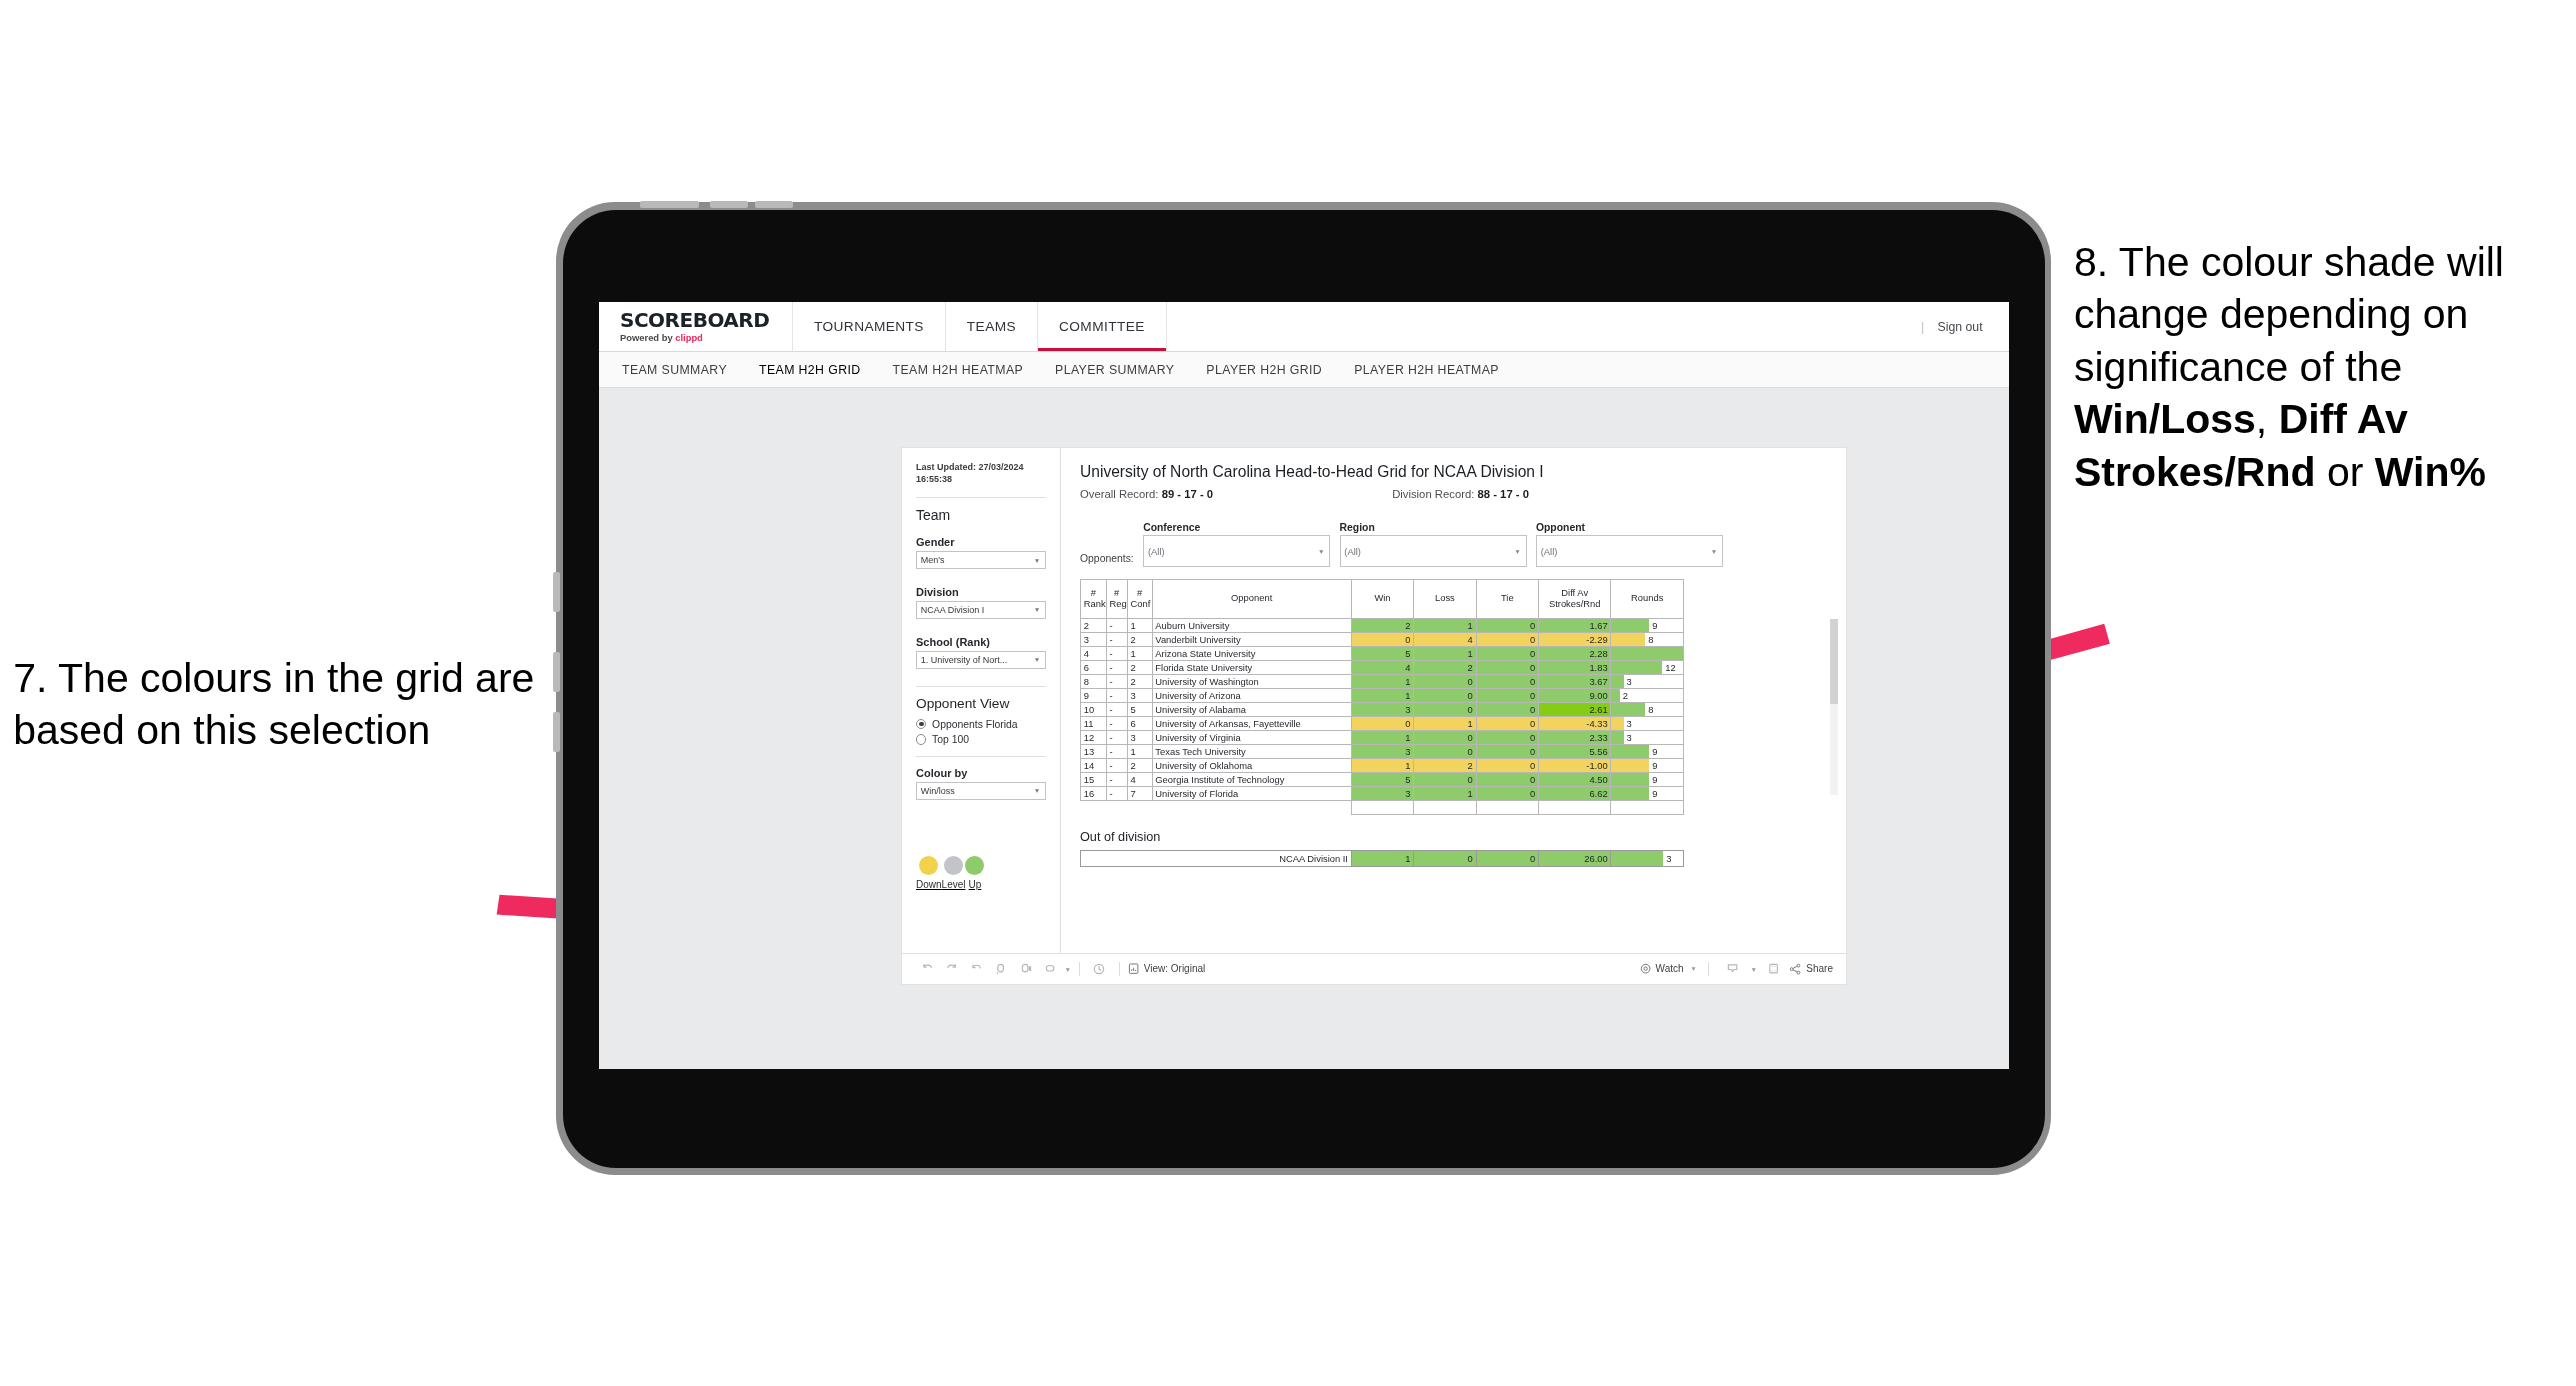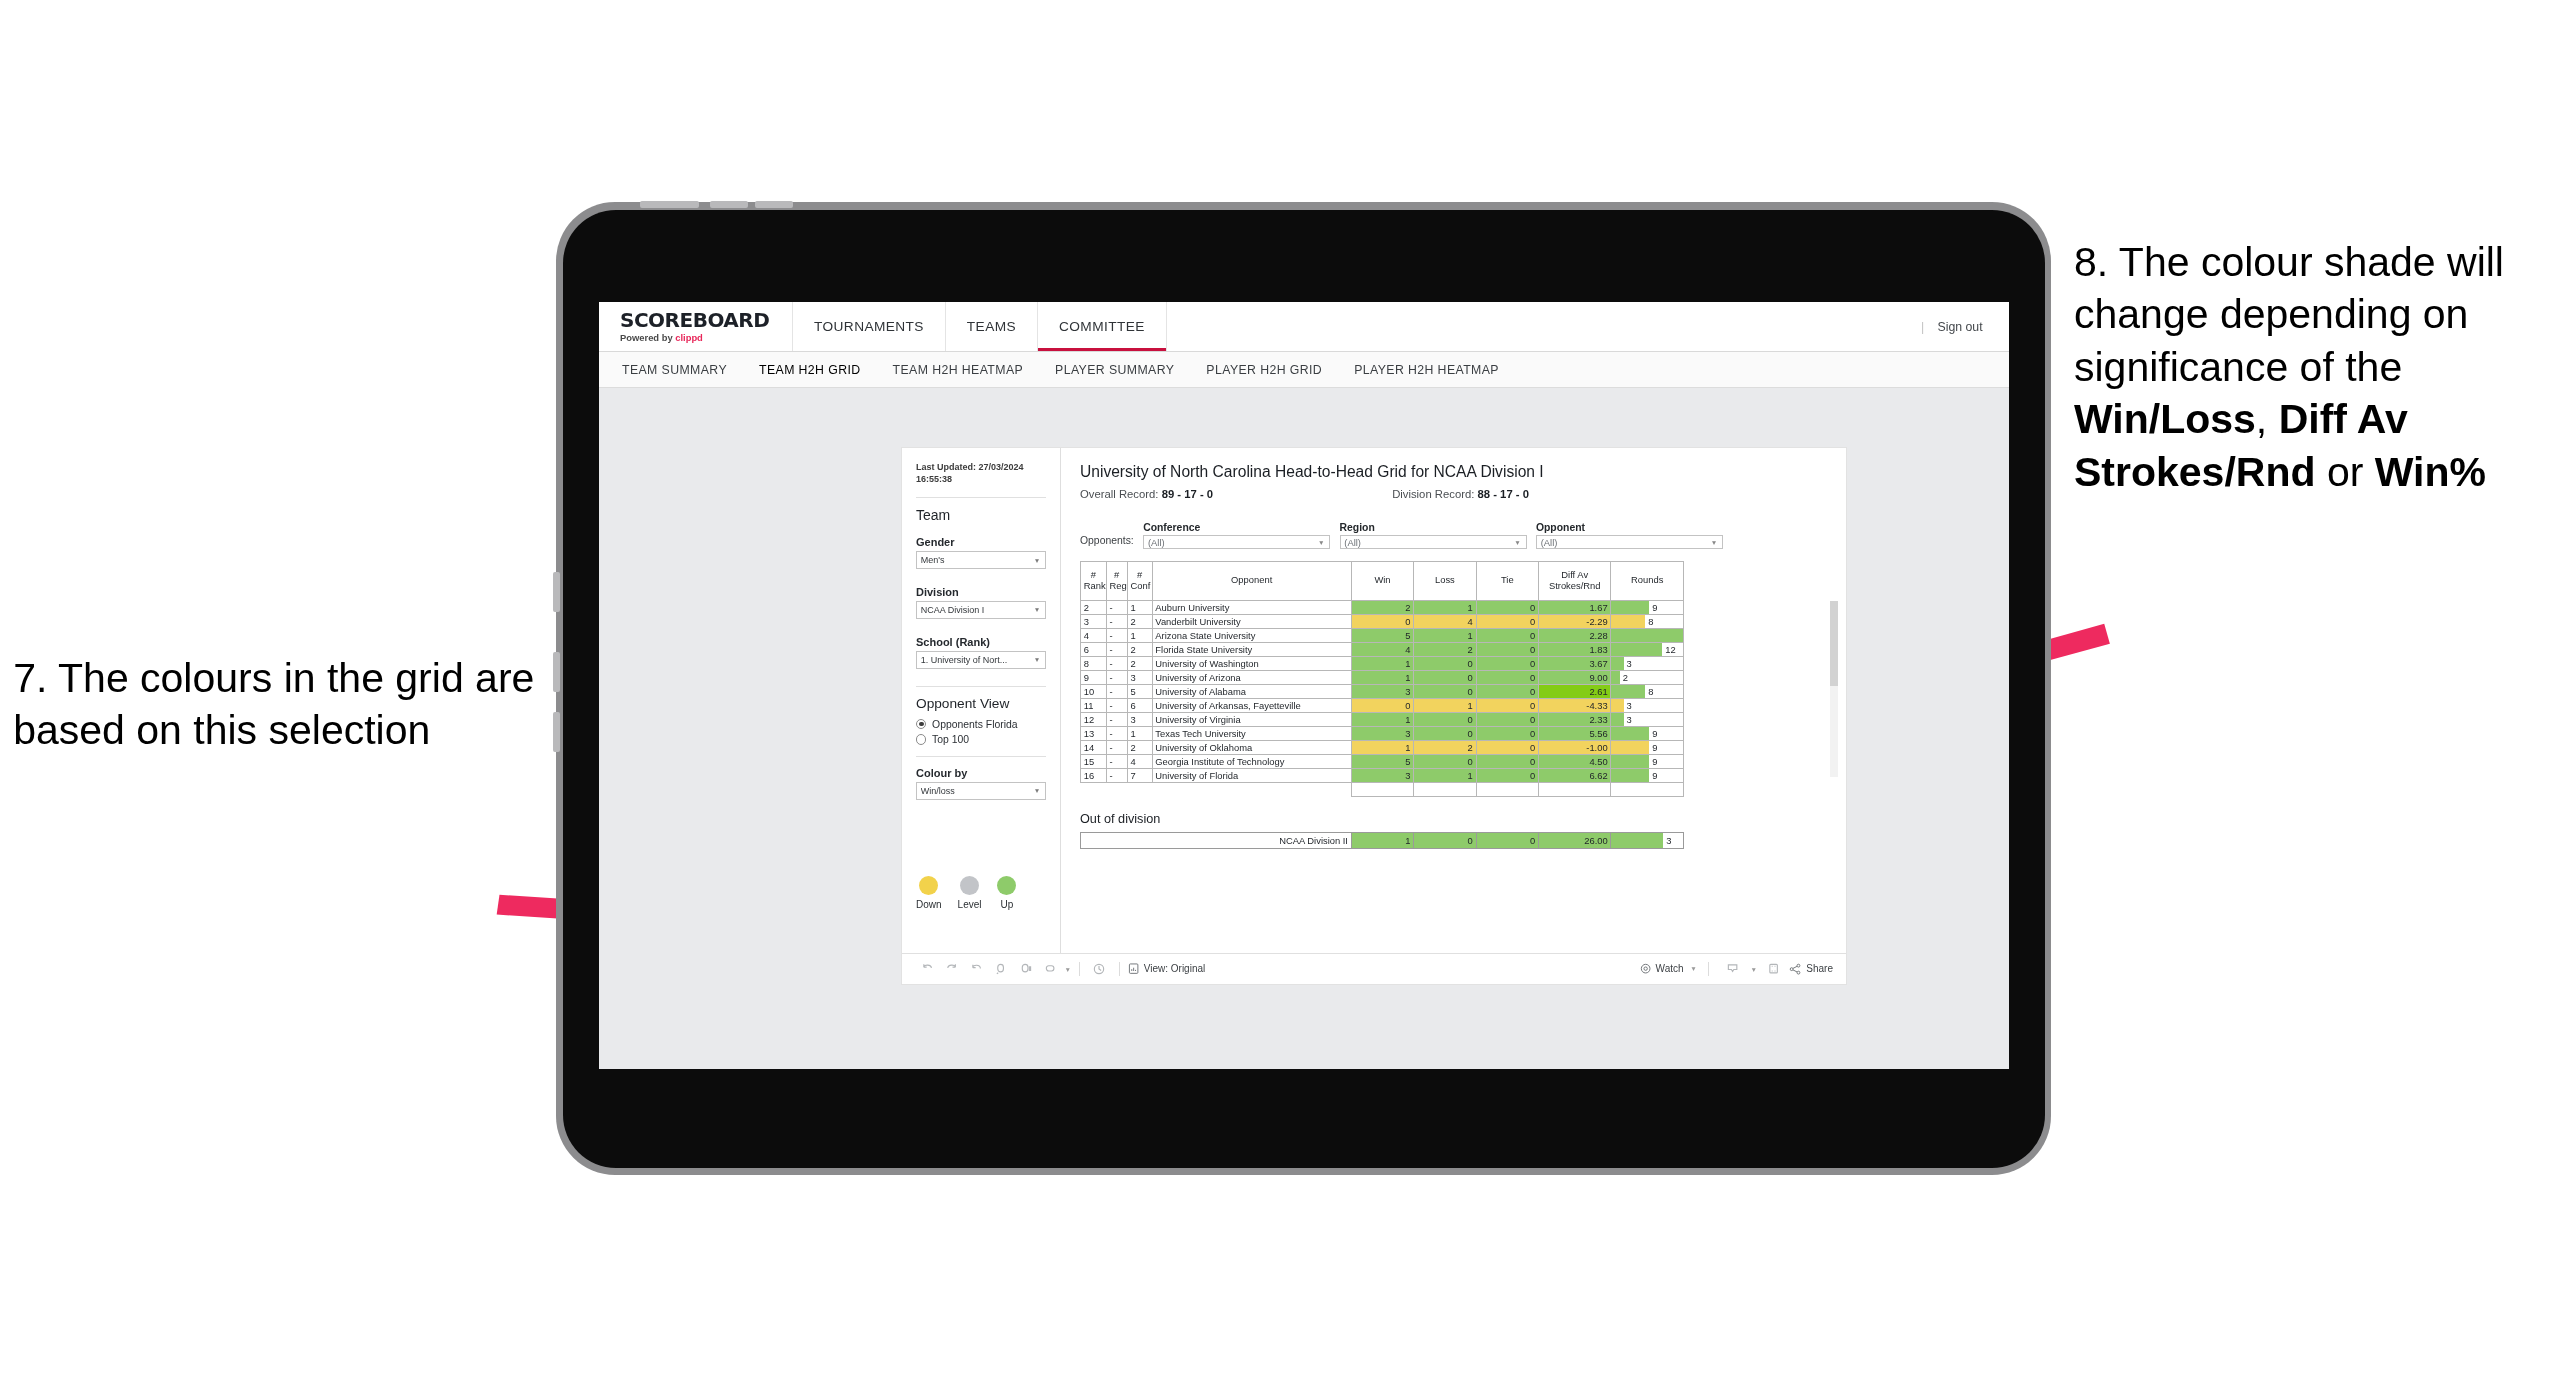--- a/index.html
+++ b/index.html
@@ -146,39 +146,39 @@
   .radio {
     width: 10.4px; height: 10.4px; border-radius: 50%;
     border: 0.9px solid #8b8b8b; background: #fff;
     display: inline-flex; align-items: center; justify-content: center;
   }
   .radio.on::after {
     content: ""; width: 4.7px; height: 4.7px; border-radius: 50%; background: #3d3d3d;
   }
   .radio-lbl { font-size: 10.4px; color: #2c3035; }
 
-  .legend { display: flex; gap: 16px; padding: 0 14px; margin-top: auto; margin-bottom: 43px; }
+  .legend { display: flex; padding: 0 14px; margin-top: auto; margin-bottom: 63px; text-decoration: underline; }
   .legend-item { text-align: center; }
   .legend-dot { width: 19px; height: 19px; border-radius: 50%; margin: 0 auto 3.8px; }
   .legend-lbl { font-size: 10px; color: #2b2f33; }
 
   
   .main-panel { flex: 1; padding: 15px 17px 0 19px; background: #fff; min-width: 0; }
   .viz-title { font-size: 15.6px; color: #1b1f24; font-weight: 400; margin-bottom: 6.6px; }
   .rec-row { display: flex; margin-bottom: 22px; }
   .rec { font-size: 11.3px; color: #4a4e52; }
   .rec b { color: #1b1f24; font-weight: 700; }
   .rec.second { margin-left: 179px; }
 
   .filters { display: flex; align-items: flex-end; gap: 9.4px; margin-bottom: 11.3px; }
   .filt-label { font-size: 10.4px; color: #3a3e42; padding-bottom: 3.8px; }
   .filt { width: 187px; }
   .filt .cap { font-size: 10.4px; color: #24282c; font-weight: 600; margin-bottom: 2.8px; }
   .filt .box {
-    height: 14px; border: 0.9px solid #c3c3c3; background: #fff; position: relative;
+    height: 32px; border: 0.9px solid #c3c3c3; background: #fff; position: relative;
     display: flex; align-items: center; padding: 0 3.8px;
     font-size: 9.4px; color: #6c7075; cursor: pointer;
   }
   .filt .box .caret { position: absolute; right: 4.7px; font-size: 6.6px; color: #888; }
 
   
   .tbl-wrap { position: relative; }
   table.grid { border-collapse: collapse; table-layout: fixed; width: 604px; }
   table.grid th, table.grid td {
     border: 0.9px solid #b7b7b7; font-size: 9.4px; color: #1f2328;

